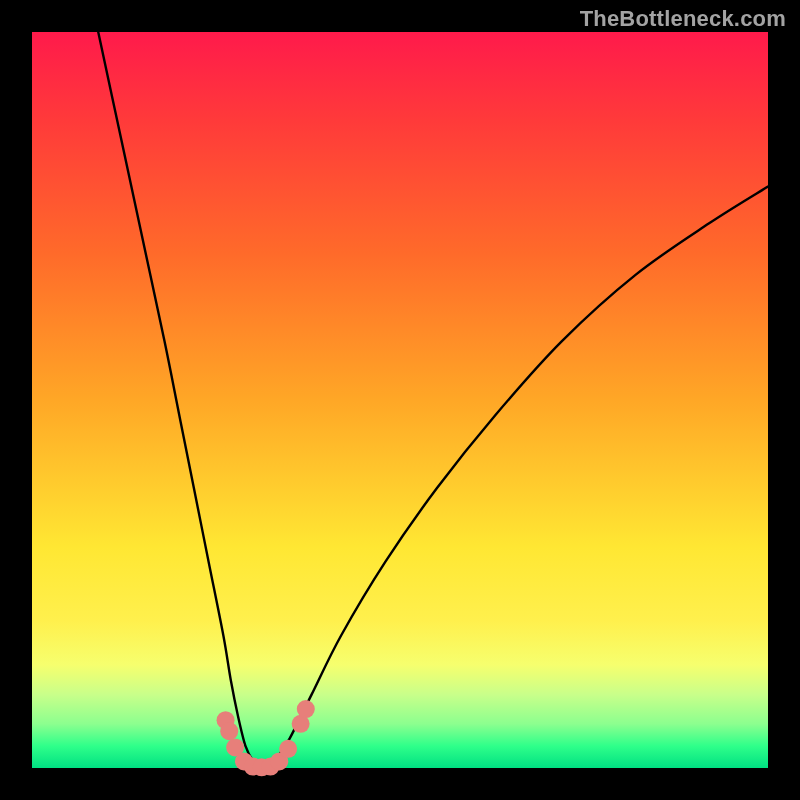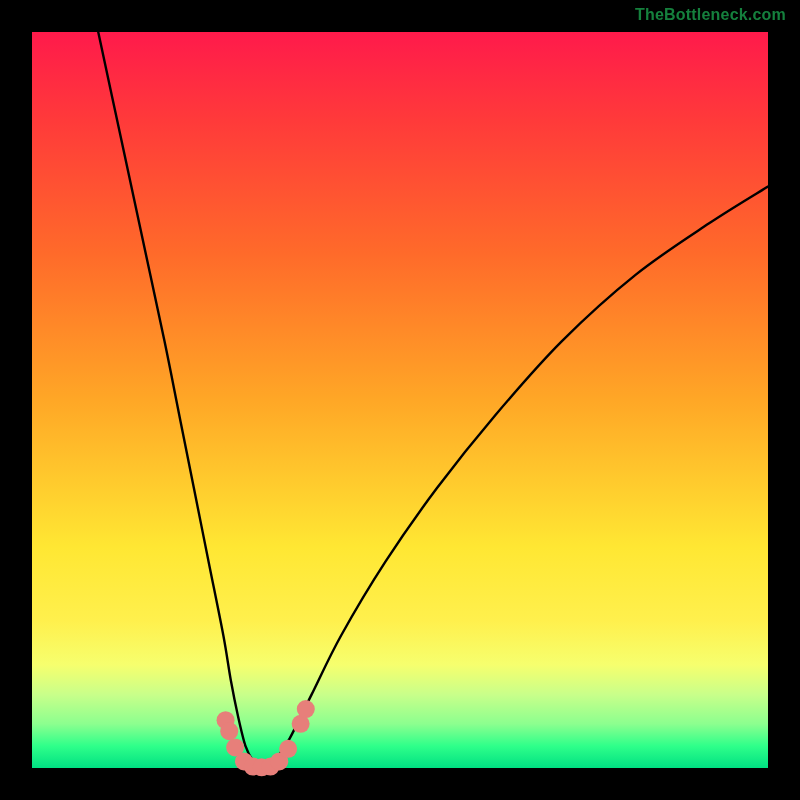--- a/index.html
+++ b/index.html
@@ -36,23 +36,23 @@
       #c9ff8a 90%,
       #8cff8f 94%,
       #2fff8a 97%,
       #00e082 100%
     );
   }
   .watermark {
     position: absolute;
     top: 6px;
     right: 14px;
-    font-size: 16px;
+    font-size: 22px;
     font-weight: 600;
-    color: #15803d;
+    color: #a3a3a3;
     letter-spacing: 0.2px;
     user-select: none;
   }
   svg.curve {
     position: absolute;
     left: 0; top: 0;
     width: 736px; height: 736px;
     overflow: visible;
   }
 </style>

